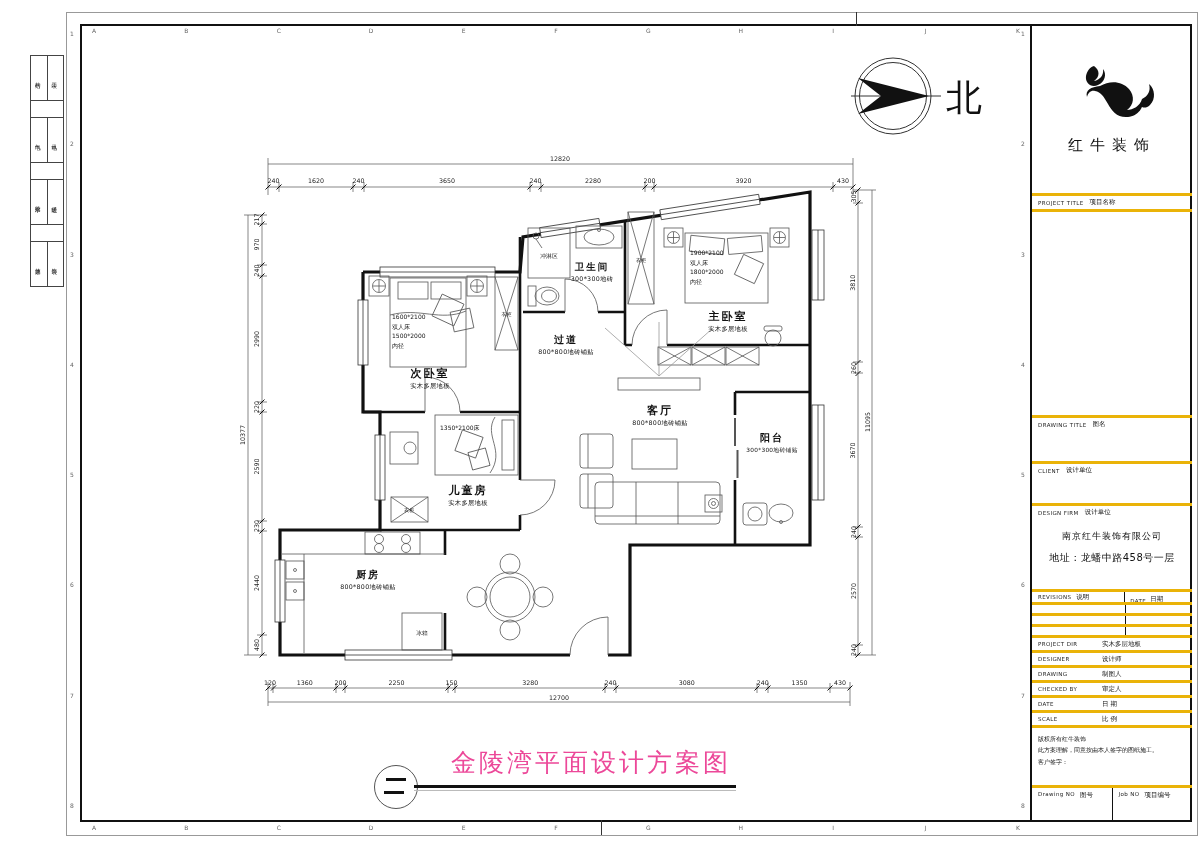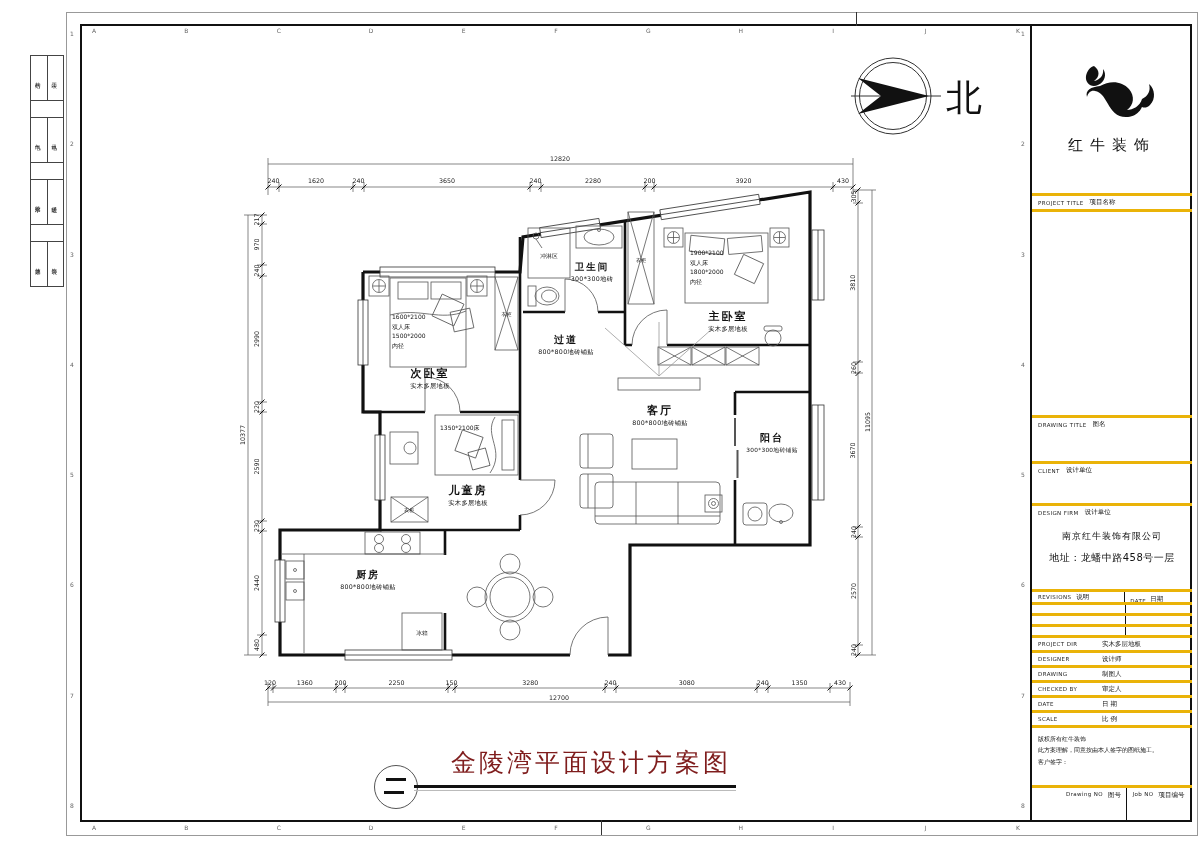--- a/index.html
+++ b/index.html
@@ -39,27 +39,27 @@
   .revrow .c1{flex:1.4;border-right:1px solid #111;display:flex;align-items:center;padding-left:6px;gap:5px;}
   .revrow .c2{flex:1;display:flex;align-items:flex-end;padding-left:5px;gap:4px;margin-top:12px;}
   .emptyrev{height:11px;display:flex;}
   .emptyrev .c1{flex:1.4;border-right:1px solid #111;}
   .emptyrev .c2{flex:1;}
   .srow{height:15px;display:flex;align-items:center;padding-left:6px;gap:8px;}
   .srow .en{display:inline-block;width:56px;}
   .disc{height:60px;padding:5px 4px 0 6px;font-size:6px;line-height:1.9;color:#111;}
   .botrow{height:37px;display:flex;}
   .botrow .cell{flex:1;padding:3px 0 0 6px;display:flex;gap:5px;}
-  .botrow .cell:first-child{border-right:1px solid #111;margin-left:28px;}
+  .botrow .cell:first-child{border-right:1px solid #111;}
   
   .ftitle{left:356px;top:732px;width:420px;height:90px;}
   .bubble{position:absolute;left:18px;top:33px;width:42px;height:42px;border:1.2px solid #555;border-radius:50%;}
   .bubble .b1{position:absolute;left:11px;top:12px;width:20px;height:3px;background:#111;}
   .bubble .b2{position:absolute;left:9px;top:25px;width:20px;height:3px;background:#111;}
-  .t-main{position:absolute;left:70px;top:14px;width:330px;text-align:center;font-size:25px;letter-spacing:3px;color:#7f1d1d;}
+  .t-main{position:absolute;left:70px;top:14px;width:330px;text-align:center;font-size:25px;letter-spacing:3px;color:#ec4899;}
   .t-line{position:absolute;left:58px;top:53px;width:322px;height:3px;background:#111;}
   .t-line2{position:absolute;left:58px;top:58px;width:322px;height:1px;background:#bbb;}
   .t-plan{position:absolute;left:58px;top:62px;width:322px;text-align:right;font-size:17px;font-weight:bold;letter-spacing:2px;color:#111;}
   
   svg text{font-family:"DejaVu Sans",sans-serif;fill:#111;}
   .r{font-size:11px;font-weight:bold;letter-spacing:2px;}
   .f{font-size:6.3px;letter-spacing:.3px;}
   .n{font-size:6px;}
   .d{font-size:6.3px;fill:#222;}
   .s{font-size:5.8px;}

